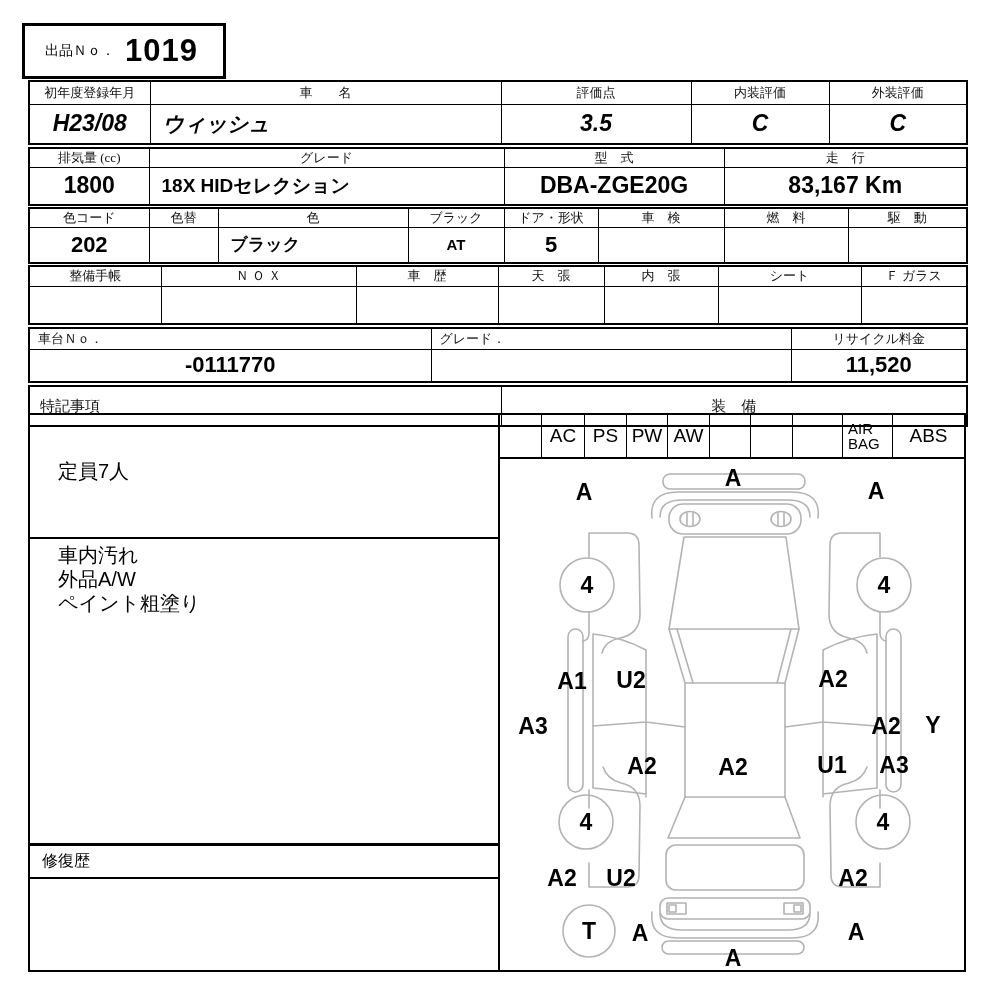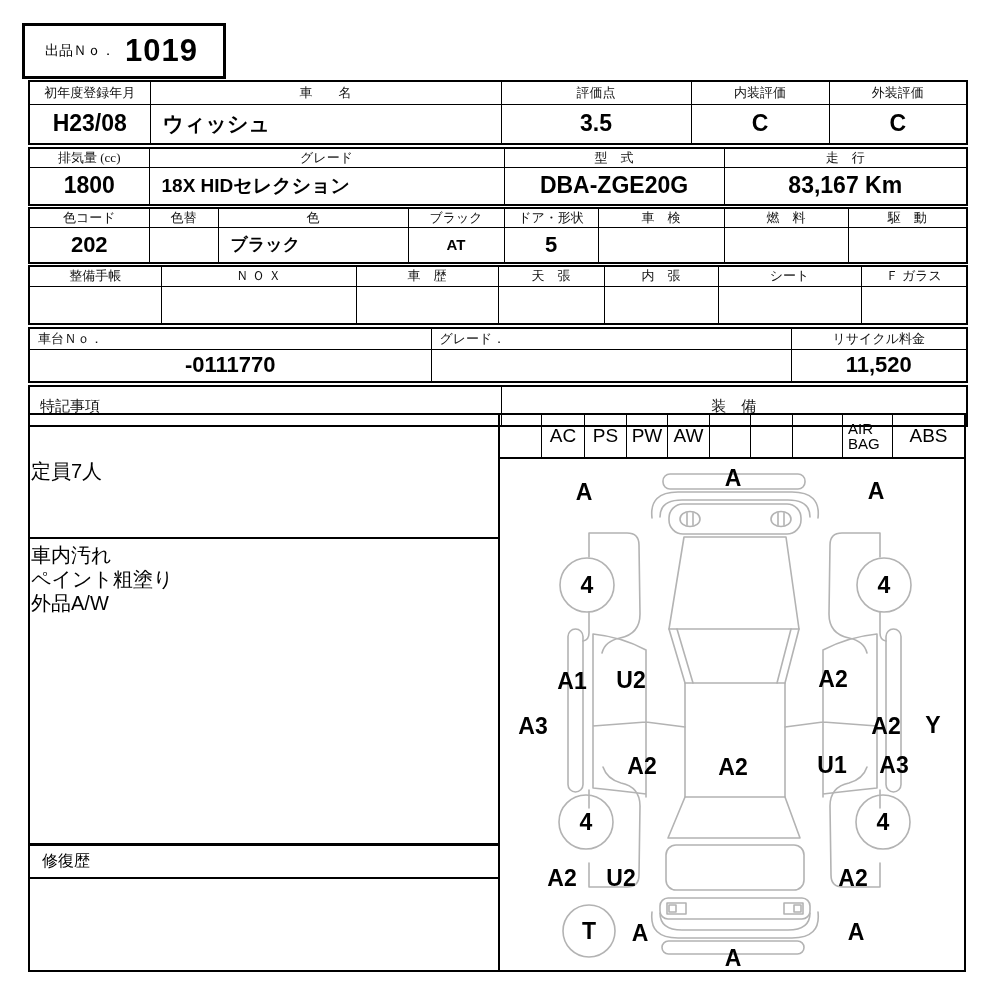--- a/index.html
+++ b/index.html
@@ -22,21 +22,21 @@
   td.val.left{text-align:left;padding-left:12px;}
   td.val.mid{font-size:19px;}
   td.val.sm{font-size:17px;}
   td.thick{border:2px solid #000;}
 
   
   .left-panel{left:28px;top:413px;width:472px;height:559px;border:2px solid #000;}
   .right-panel{left:500px;top:413px;width:466px;height:559px;border:2px solid #000;border-left:none;}
   .hline{position:absolute;left:0;width:100%;background:#000;}
   .notes-block{position:absolute;left:0;width:100%;font-size:20px;line-height:24px;
-               padding:0 1px;box-sizing:border-box;}
+               padding:0 28px;box-sizing:border-box;}
   .repair-label{position:absolute;left:12px;top:436px;font-family:"Liberation Serif","DejaVu Serif",serif;font-size:16px;}
 
   .eq-row{position:absolute;left:0;top:0;width:100%;height:44px;display:flex;
           border-bottom:2px solid #000;box-sizing:border-box;}
   .eq-cell{box-sizing:border-box;border-right:1px solid #000;display:flex;align-items:center;
            justify-content:center;font-size:19px;}
   .eq-cell:last-child{border-right:none;}
   .eq-cell.airbag{font-size:15px;line-height:15px;white-space:normal;text-align:left;
                   justify-content:flex-start;padding-left:5px;word-spacing:50px;}
 
@@ -65,21 +65,21 @@
         <col style="width:138px">
       </colgroup>
     <tbody>
         <tr style="height:23px;">
       <td class="lab">初年度登録年月</td>
       <td class="lab">車　　名</td>
       <td class="lab thick">評価点</td>
       <td class="lab thick">内装評価</td>
       <td class="lab thick">外装評価</td>
     </tr>
-    <tr style="height:40px;">
+    <tr style="height:40px;font-style:italic;">
       <td class="val">H23/08</td>
       <td class="val left" style="font-size:21px;">ウィッシュ</td>
       <td class="val thick">3.5</td>
       <td class="val thick">C</td>
       <td class="val thick">C</td>
     </tr>
   </tbody>
     </table>
 
   <table class="sec" style="top:147px;">
@@ -205,22 +205,22 @@
   </tbody>
     </table>
 
   <div class="abs left-panel">
     <div class="notes-block" style="top:44px;">
         <div>定員7人</div>
       </div>
     <div class="hline" style="top:122px;height:2px;"></div>
     <div class="notes-block" style="top:128px;">
         <div>車内汚れ</div>
+        <div>外品A/W</div>
         <div>ペイント粗塗り</div>
-        <div>外品A/W</div>
       </div>
     <div class="hline" style="top:428px;height:3px;"></div>
     <span class="repair-label">修復歴</span>
     <div class="hline" style="top:462px;height:2px;"></div>
     <div class="notes-block" style="top:470px;"></div>
   </div>
 
   <div class="abs right-panel">
     <div class="eq-row">
         <div class="eq-cell" style="width: 42px;"></div>

